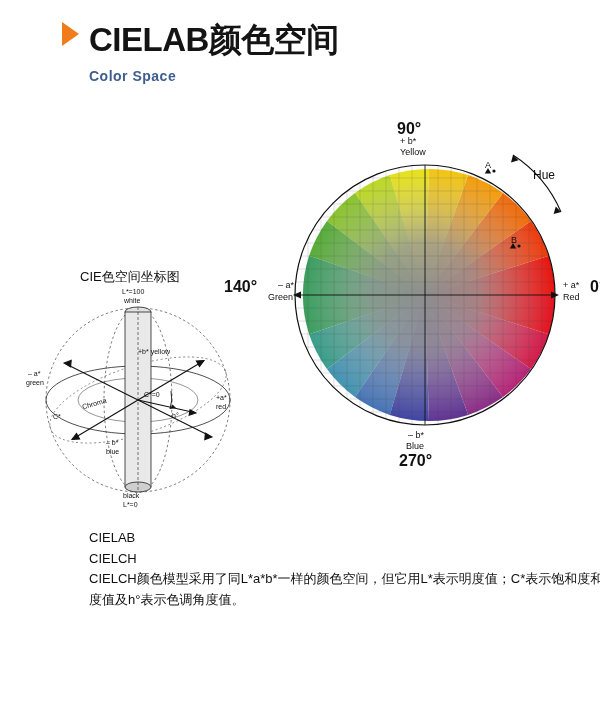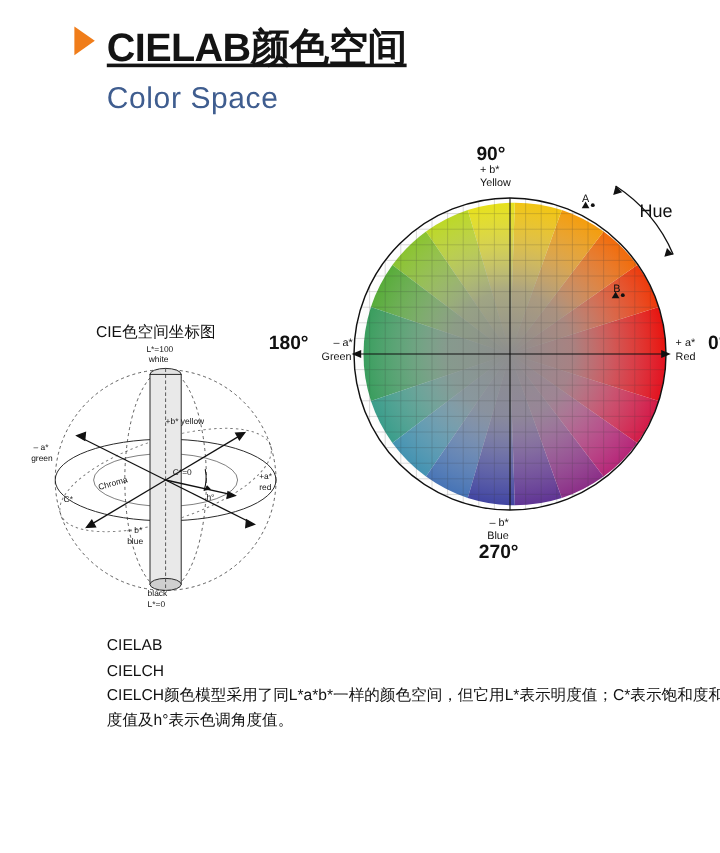--- a/index.html
+++ b/index.html
@@ -33,27 +33,26 @@
   }
   .main-title {
     position: absolute;
     left: 89px; top: 18px;
     font-size: 33px;
     font-weight: bold;
     letter-spacing: -0.5px;
     color: #141414;
     white-space: nowrap;
     font-family: "Liberation Sans", sans-serif;
-    text-decoration: underline;
   }
   .sub-title {
     position: absolute;
     left: 89px; top: 68px;
-    font-size: 25px;
-    font-weight: normal;
+    font-size: 14px;
+    font-weight: bold;
     color: #3f5d8f;
     letter-spacing: 0.5px;
     white-space: nowrap;
   }
 
   
   .wheel-area {
     position: absolute;
     left: 280px; top: 120px;
     width: 310px; height: 360px;
@@ -219,33 +218,33 @@
     <path d="M281 92 l-7.4 2.0 l2.2 -7.4 Z" fill="#111"></path>
 
     <path d="M13 175 l8 -3.4 v6.8 Z" fill="#111"></path>
     <path d="M279 175 l-8 -3.4 v6.8 Z" fill="#111"></path>
   </svg>
 
   <div class="lbl big" style="left:117px; top:0px;">90°</div>
   <div class="lbl" style="left:120px; top:16px;">+ b*</div>
   <div class="lbl b" style="left:120px; top:27px;">Yellow</div>
 
-  <div class="lbl big" style="left:-56px; top:158px;">180°</div>
+  <div class="lbl big" style="left:-56px; top:158px;">140°</div>
   <div class="lbl" style="left:-2px;  top:160px;">– a*</div>
   <div class="lbl b" style="left:-12px; top:172px;">Green</div>
 
   <div class="lbl" style="left:283px; top:160px;">+ a*</div>
   <div class="lbl b" style="left:283px; top:172px;">Red</div>
   <div class="lbl big" style="left:310px; top:158px; position:absolute;">0°</div>
 
   <div class="lbl" style="left:128px; top:310px;">– b*</div>
   <div class="lbl b" style="left:126px; top:321px;">Blue</div>
   <div class="lbl big" style="left:119px; top:332px;">270°</div>
 
-  <div class="lbl b" style="left:253px; top:48px; font-size:15px;">Hue</div>
+  <div class="lbl b" style="left:253px; top:48px; font-size:12px;">Hue</div>
   <div class="lbl b" style="left:205px; top:40px; font-size:9px;">A</div>
   <div class="lbl b" style="left:231px; top:115px; font-size:9px;">B</div>
 </div>
 
 <div class="sphere-area">
   <div class="sphere-caption">CIE色空间坐标图</div>
 
   <svg width="250" height="260" viewBox="0 0 250 260">
     <g stroke="#222" fill="none" stroke-width="0.8">
 

